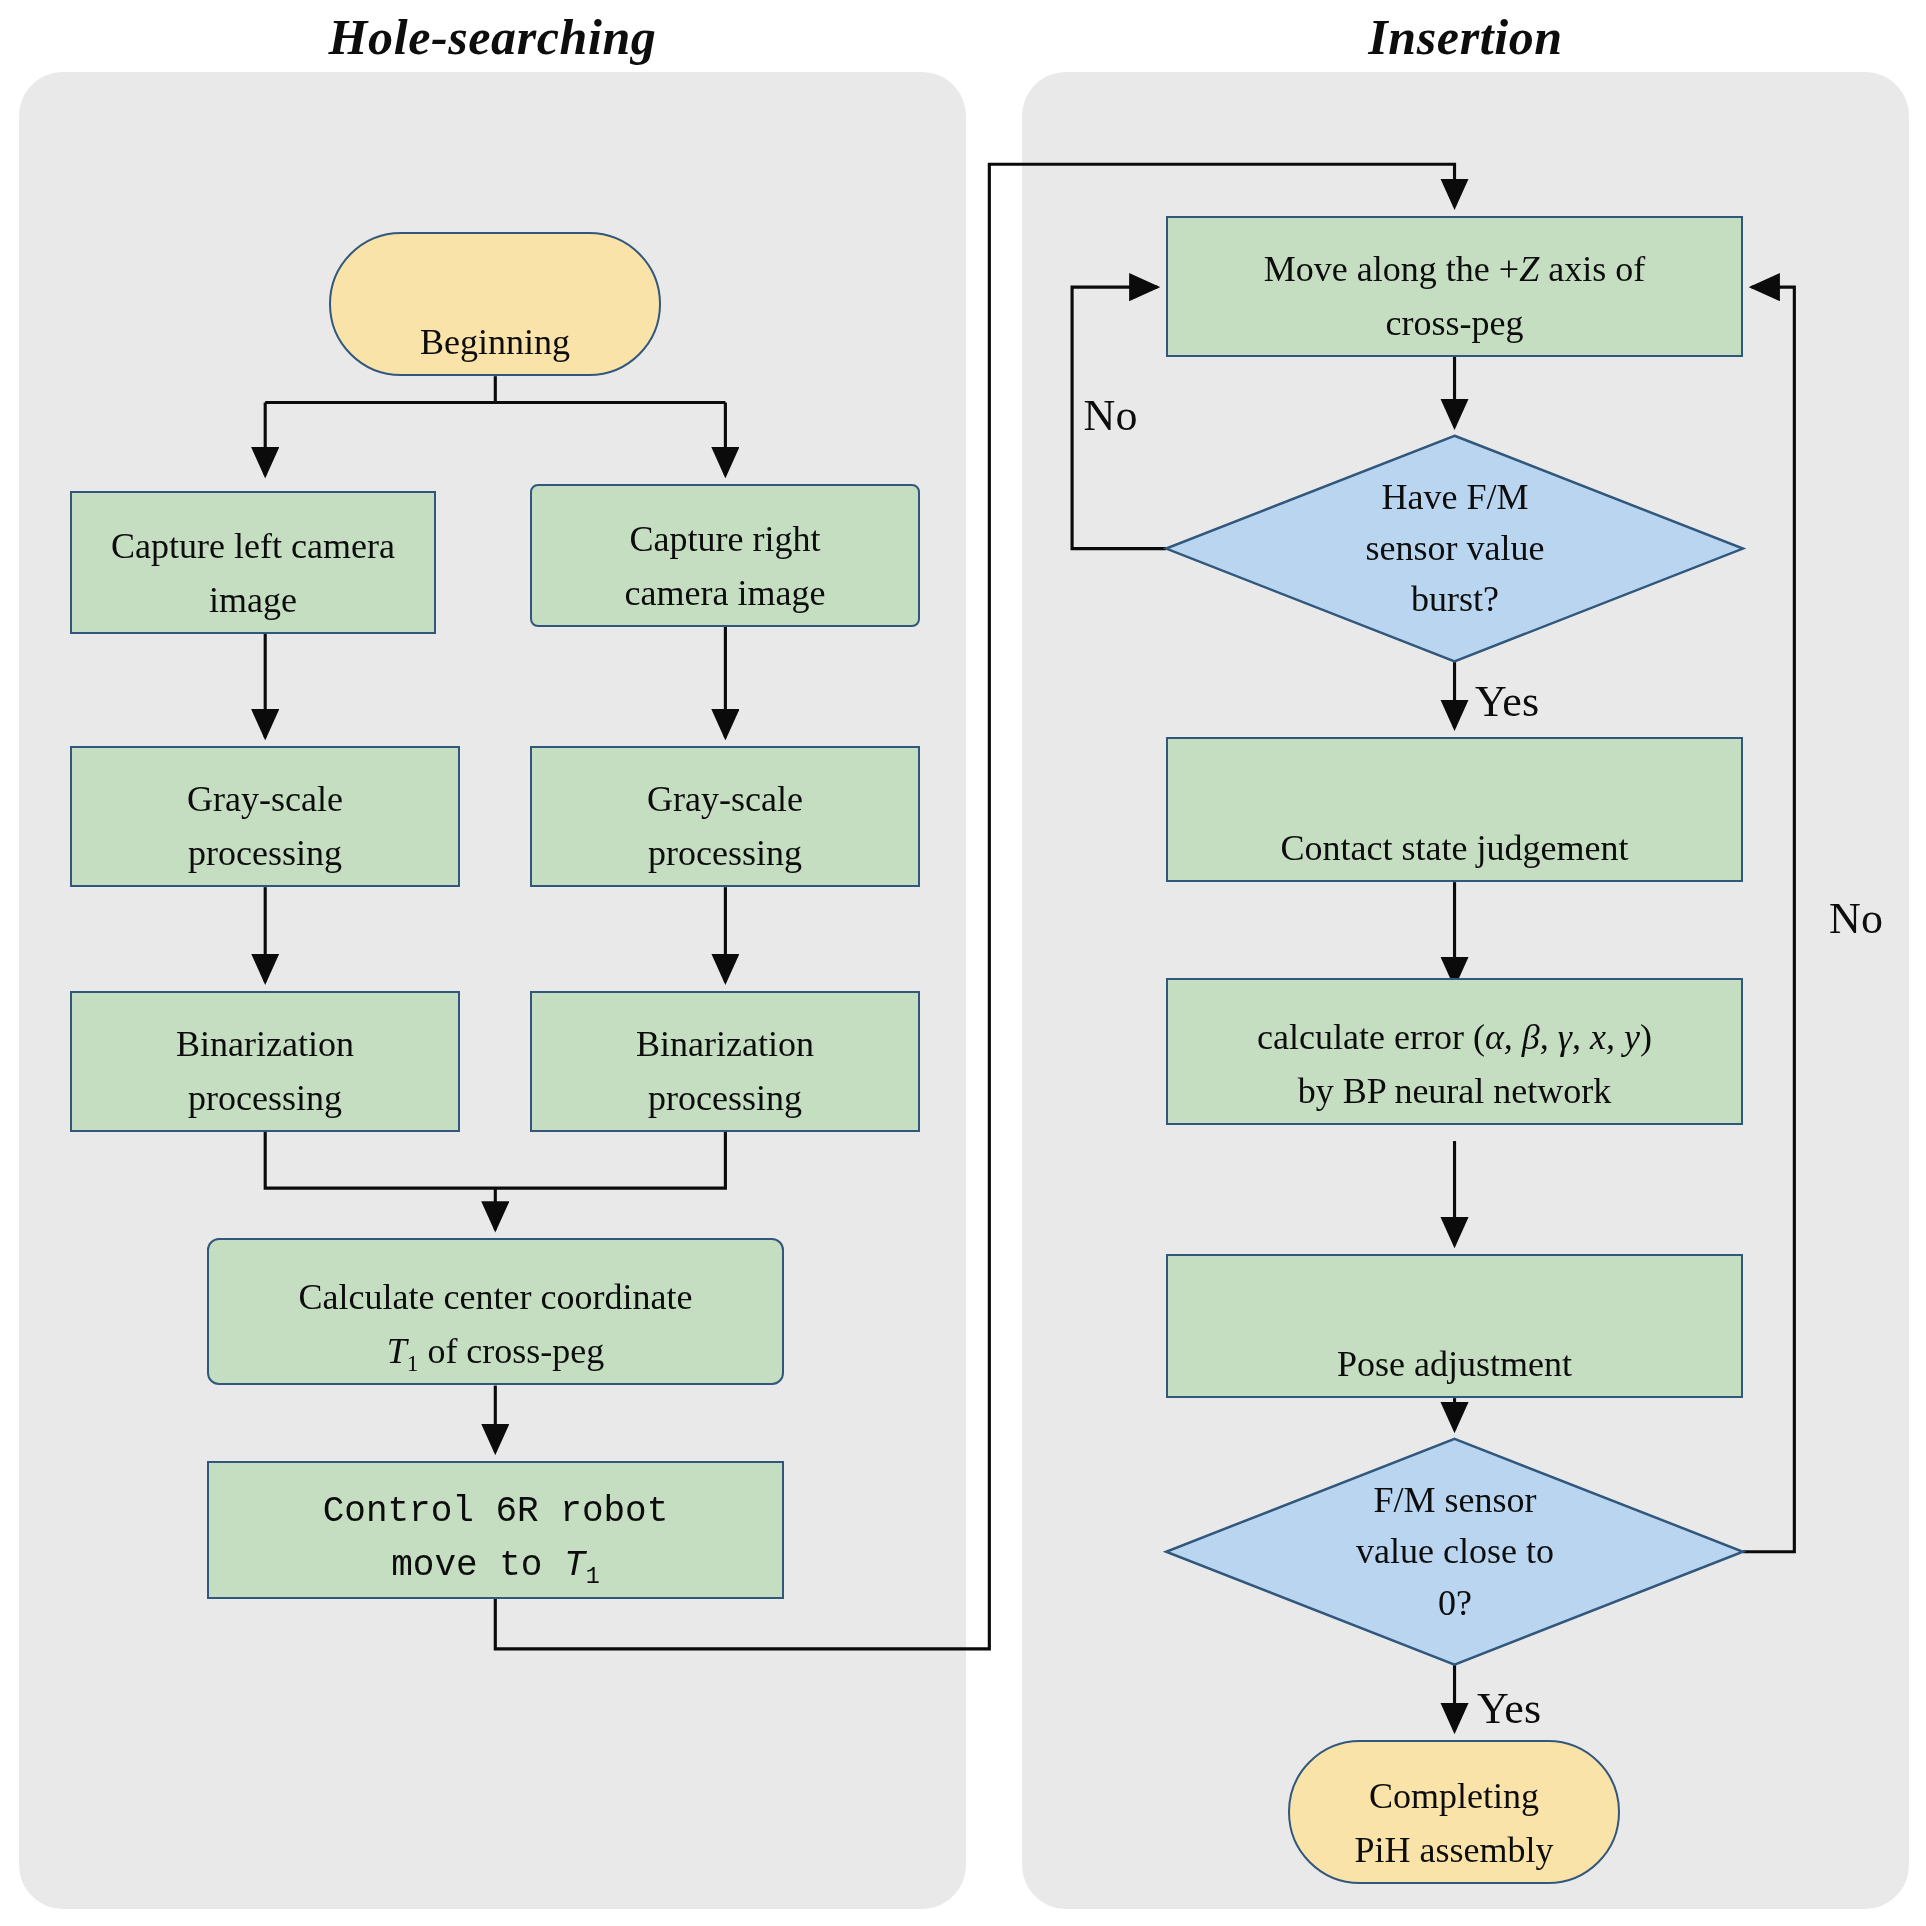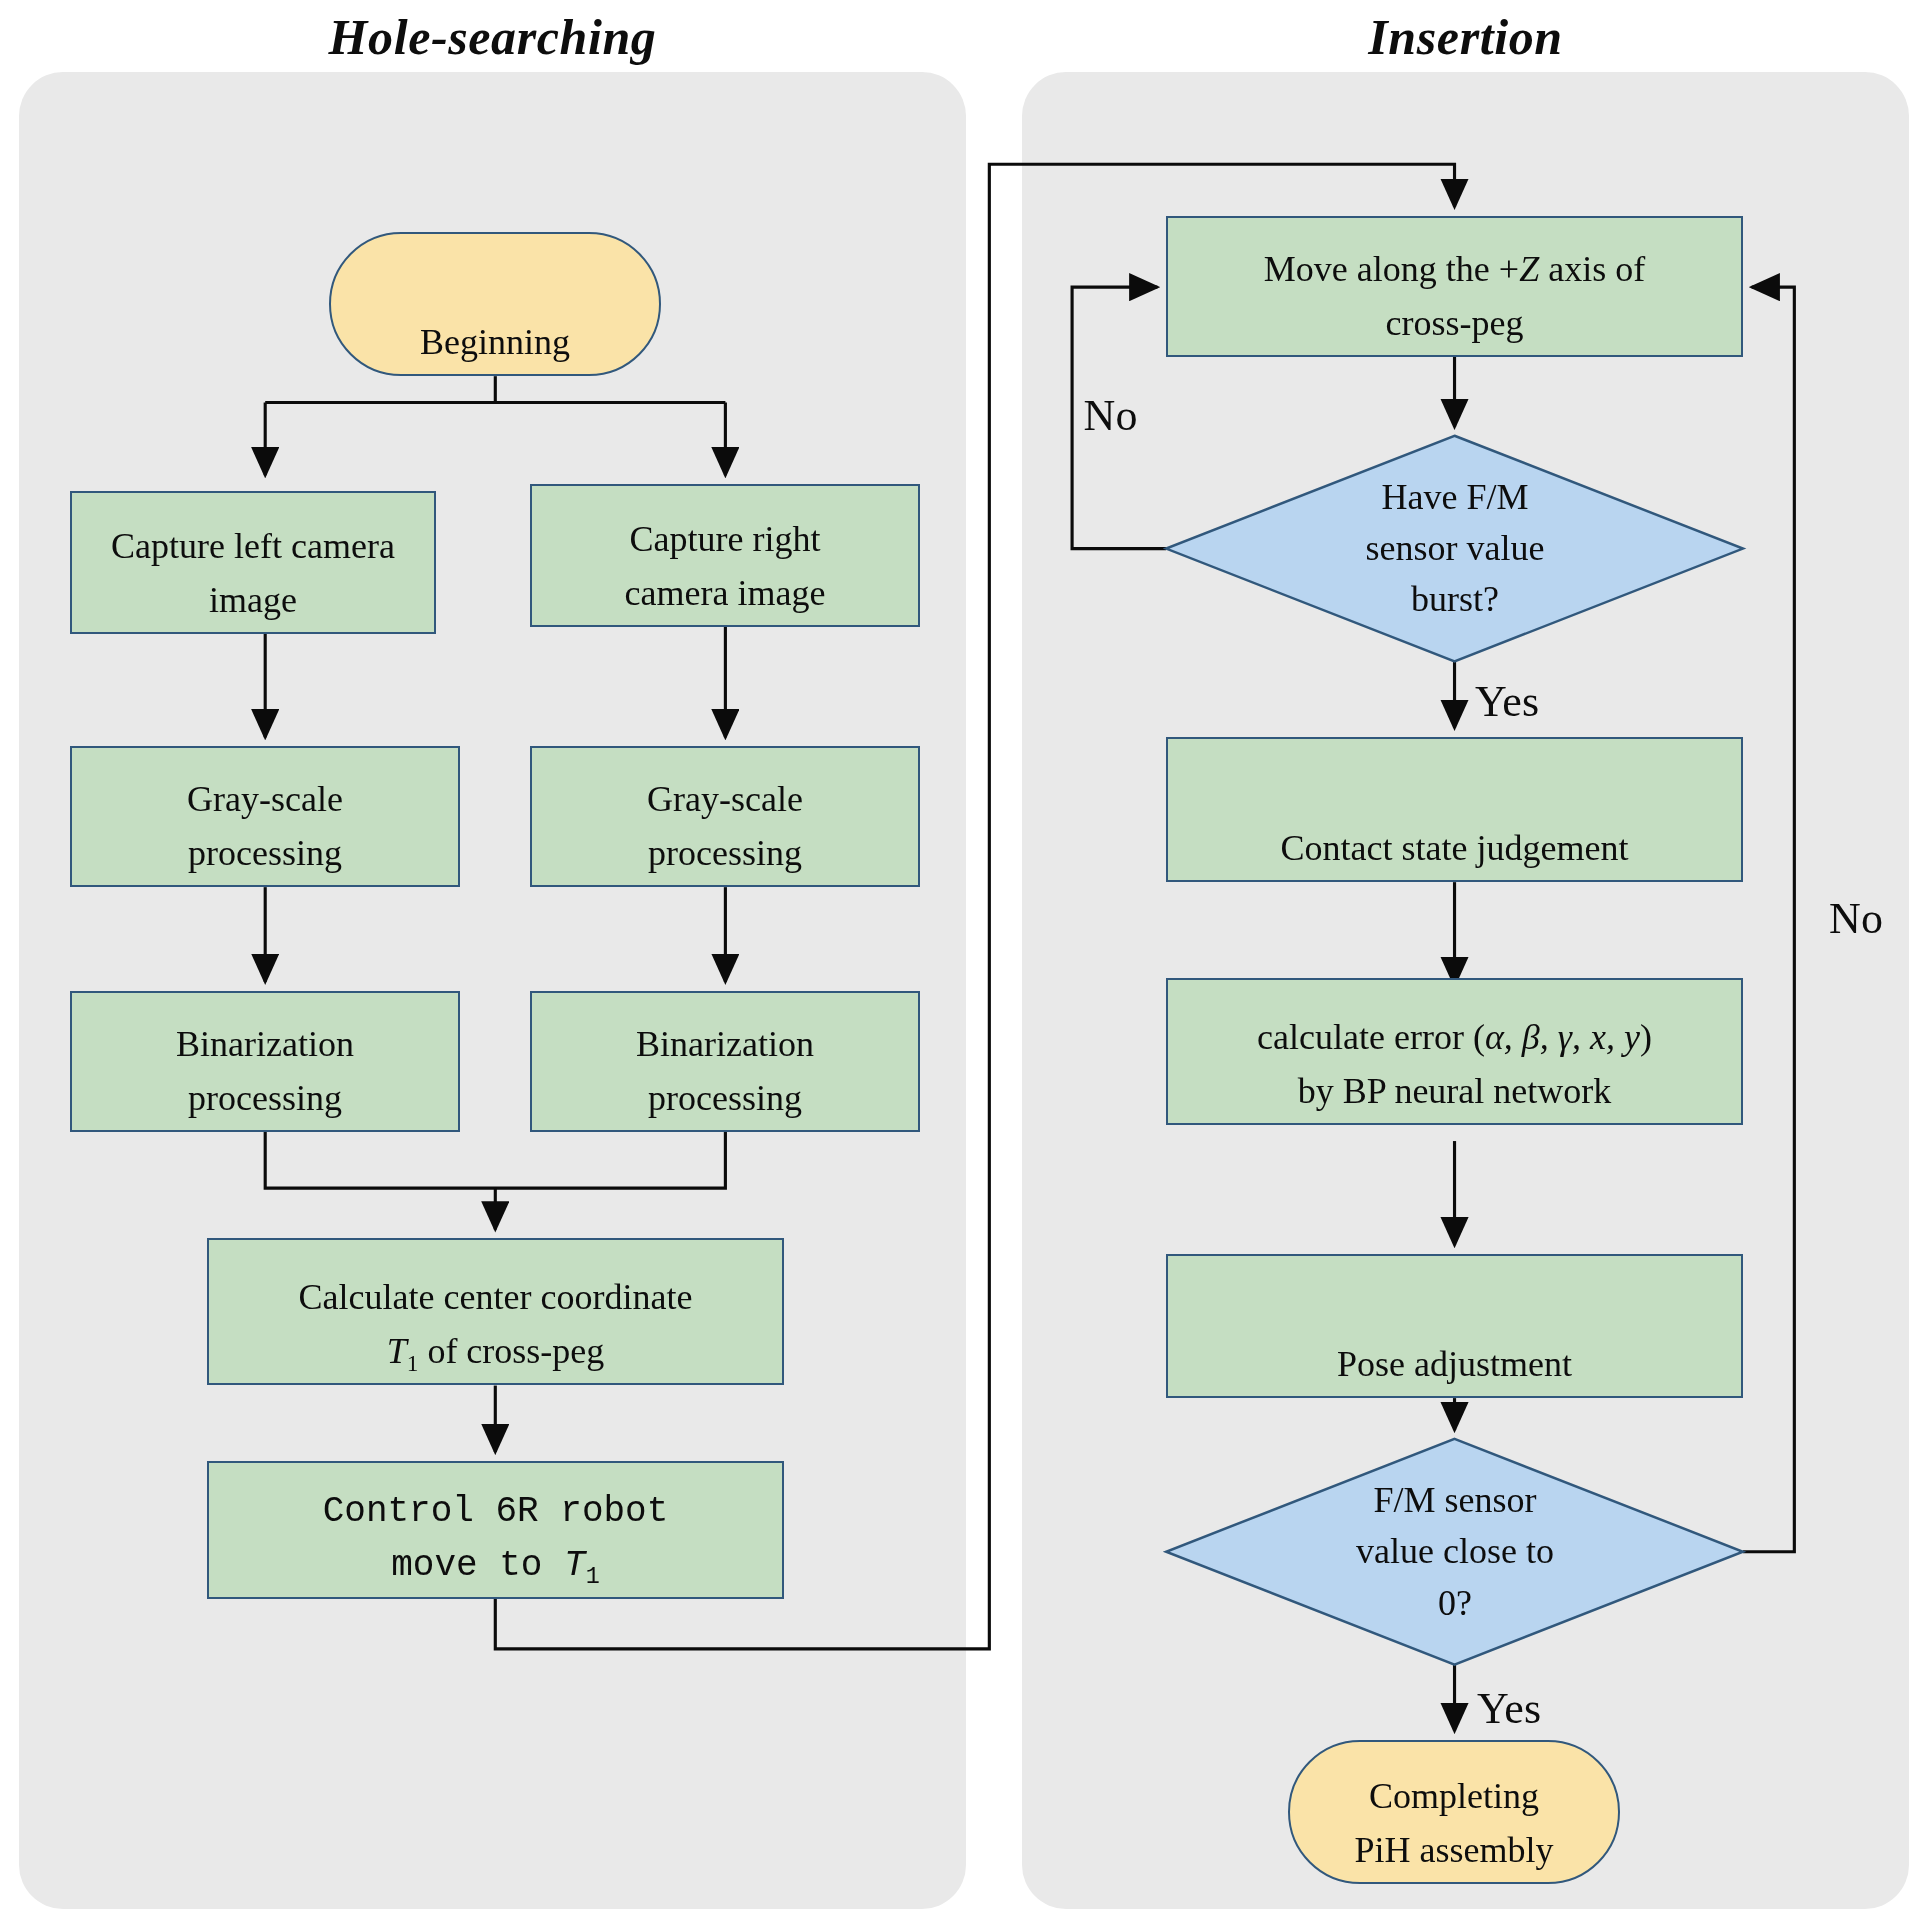--- a/index.html
+++ b/index.html
@@ -68,21 +68,21 @@
 
 <div class="node terminal" style="left:329px;top:232px;width:332px;height:144px;">
   <span>Beginning</span>
 </div>
 
 <div class="node" style="left:70px;top:484px;width:366px;height:143px;margin-top:7px;">
   <span><span>Capture left camera</span><br>
   <span>image</span></span>
 </div>
 
-<div class="node" style="left:530px;top:484px;width:390px;height:143px;">
+<div class="node" style="left:530px;top:484px;width:390px;height:143px;border-radius:8px;">
   <span><span>Capture right</span><br>
   <span>camera image</span></span>
 </div>
 
 <div class="node" style="left:70px;top:746px;width:390px;height:141px;">
   <span><span>Gray-scale</span><br>
   <span>processing</span></span>
 </div>
 
 <div class="node" style="left:530px;top:746px;width:390px;height:141px;">
@@ -93,21 +93,21 @@
 <div class="node" style="left:70px;top:991px;width:390px;height:141px;">
   <span><span>Binarization</span><br>
   <span>processing</span></span>
 </div>
 
 <div class="node" style="left:530px;top:991px;width:390px;height:141px;">
   <span><span>Binarization</span><br>
   <span>processing</span></span>
 </div>
 
-<div class="node" style="left:207px;top:1238px;width:577px;height:147px;">
+<div class="node" style="left:207px;top:1238px;width:577px;height:147px;border-radius:12px;">
   <span>
     <span>Calculate center coordinate</span><br>
     <span class="it">T</span><sub>1</sub><span> of cross-peg</span>
   </span>
 </div>
 
 <div class="node" style="left:207px;top:1461px;width:577px;height:138px;font-family:Liberation Mono, monospace;">
   <span>
     <span>Control 6R robot</span><br>
     <span>move to </span><span class="it">T</span><sub>1</sub>

